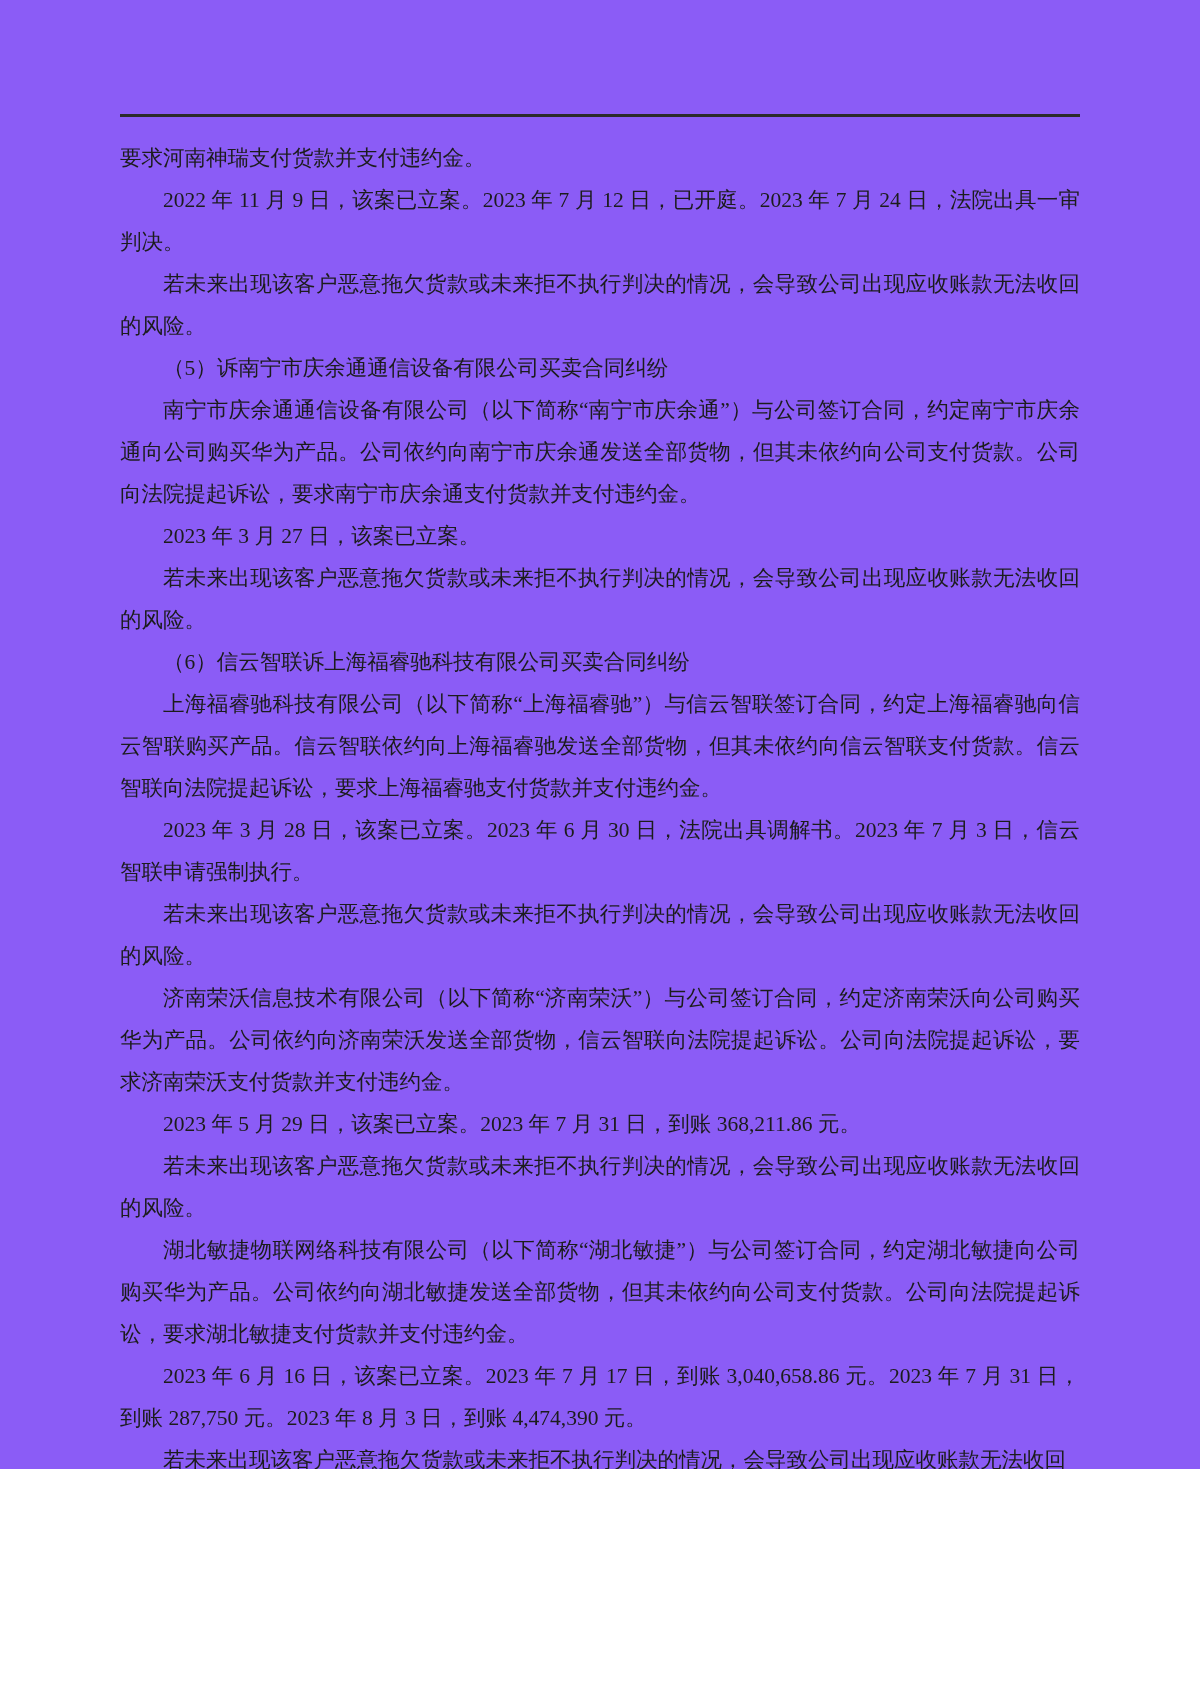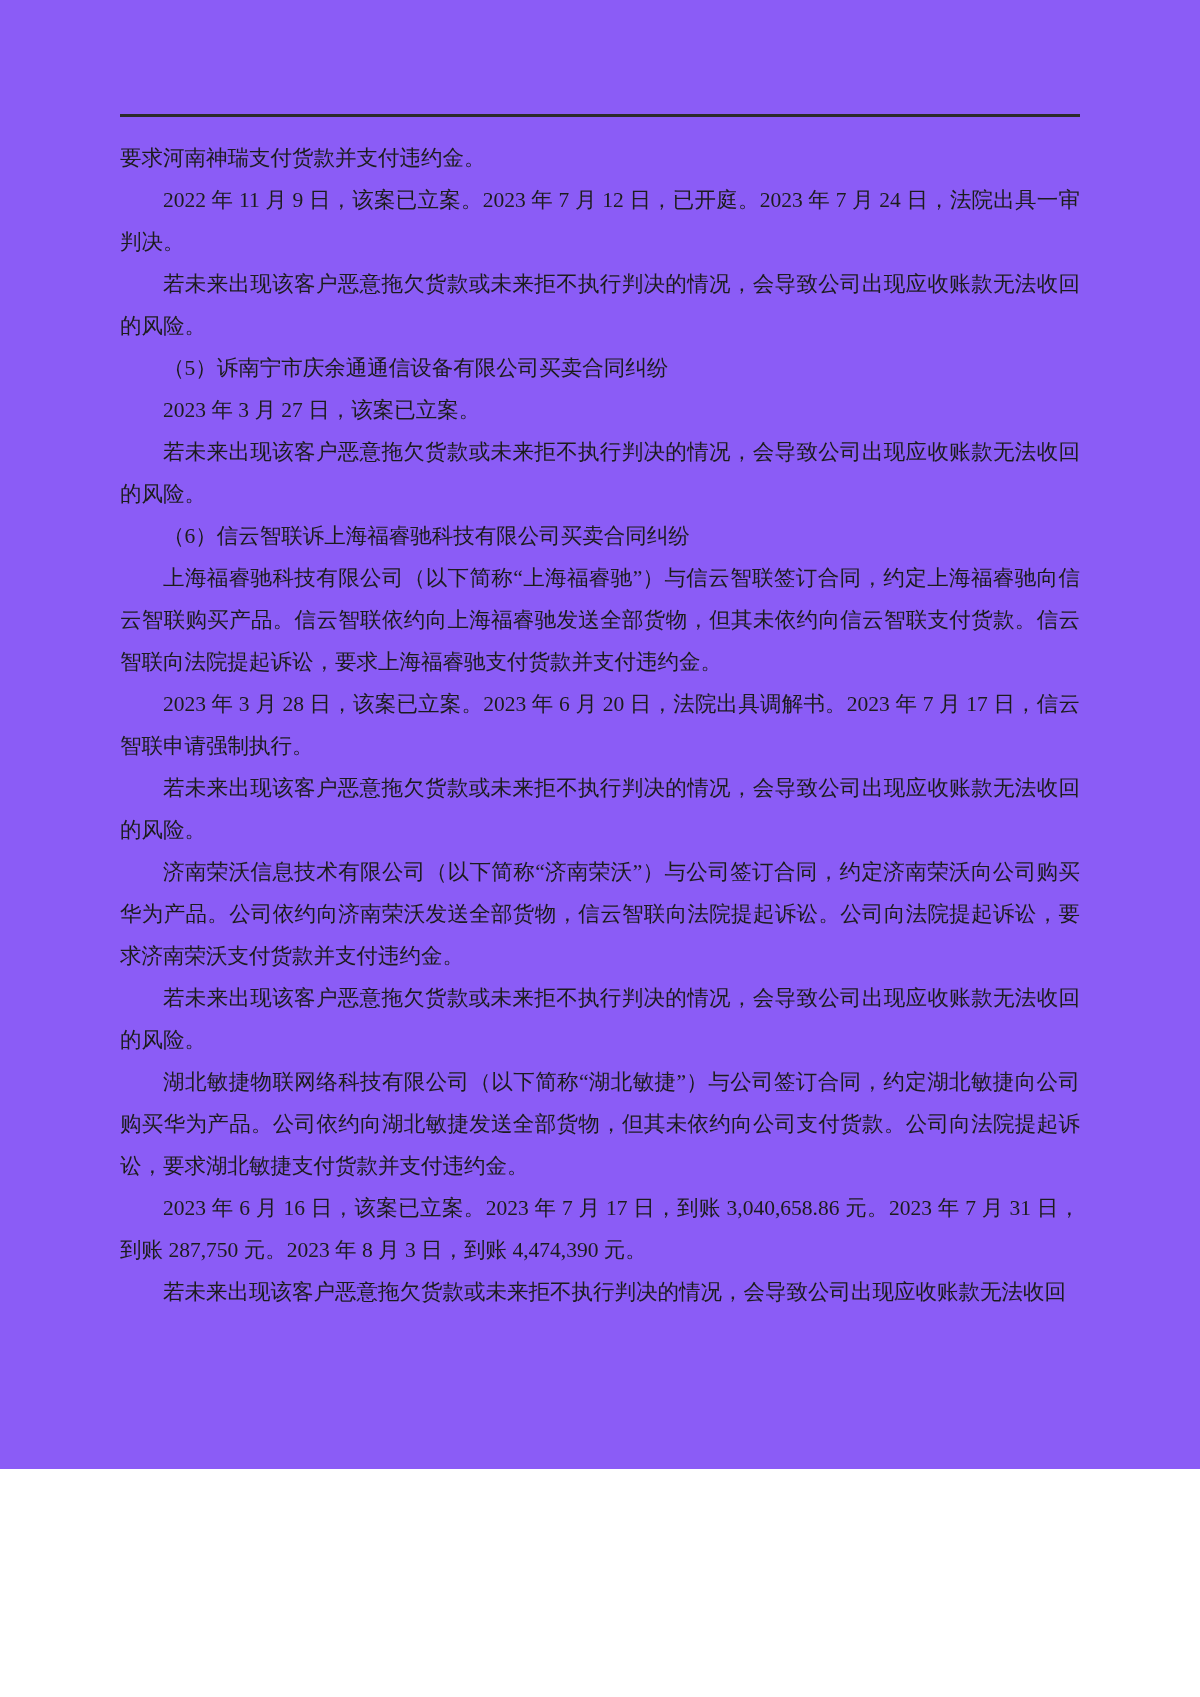--- a/index.html
+++ b/index.html
@@ -56,27 +56,29 @@
 
 <div class="page">
 
   <div class="header-rule"></div>
 
   <div class="content">
     <p class="para">要求河南神瑞支付货款并支付违约金。</p>
     <p class="para indent">2022 年 11 月 9 日，该案已立案。2023 年 7 月 12 日，已开庭。2023 年 7 月 24 日，法院出具一审判决。</p>
     <p class="para indent">若未来出现该客户恶意拖欠货款或未来拒不执行判决的情况，会导致公司出现应收账款无法收回的风险。</p>
     <p class="para indent">（5）诉南宁市庆余通通信设备有限公司买卖合同纠纷</p>
+    <p class="para indent">南宁市庆余通通信设备有限公司（以下简称“南宁市庆余通”）与公司签订合同，约定南宁市庆余通向公司购买华为产品。公司依约向南宁市庆余通发送全部货物，但其未依约向公司支付货款。公司向法院提起诉讼，要求南宁市庆余通支付货款并支付违约金。</p>
     <p class="para indent">2023 年 3 月 27 日，该案已立案。</p>
     <p class="para indent">若未来出现该客户恶意拖欠货款或未来拒不执行判决的情况，会导致公司出现应收账款无法收回的风险。</p>
     <p class="para indent">（6）信云智联诉上海福睿驰科技有限公司买卖合同纠纷</p>
     <p class="para indent">上海福睿驰科技有限公司（以下简称“上海福睿驰”）与信云智联签订合同，约定上海福睿驰向信云智联购买产品。信云智联依约向上海福睿驰发送全部货物，但其未依约向信云智联支付货款。信云智联向法院提起诉讼，要求上海福睿驰支付货款并支付违约金。</p>
-    <p class="para indent">2023 年 3 月 28 日，该案已立案。2023 年 6 月 20 日，法院出具调解书。2023 年 7 月 17 日，信云智联申请强制执行。</p>
+    <p class="para indent">2023 年 3 月 28 日，该案已立案。2023 年 6 月 30 日，法院出具调解书。2023 年 7 月 3 日，信云智联申请强制执行。</p>
     <p class="para indent">若未来出现该客户恶意拖欠货款或未来拒不执行判决的情况，会导致公司出现应收账款无法收回的风险。</p>
     <p class="para indent">济南荣沃信息技术有限公司（以下简称“济南荣沃”）与公司签订合同，约定济南荣沃向公司购买华为产品。公司依约向济南荣沃发送全部货物，信云智联向法院提起诉讼。公司向法院提起诉讼，要求济南荣沃支付货款并支付违约金。</p>
+    <p class="para indent">2023 年 5 月 29 日，该案已立案。2023 年 7 月 31 日，到账 368,211.86 元。</p>
     <p class="para indent">若未来出现该客户恶意拖欠货款或未来拒不执行判决的情况，会导致公司出现应收账款无法收回的风险。</p>
     <p class="para indent">湖北敏捷物联网络科技有限公司（以下简称“湖北敏捷”）与公司签订合同，约定湖北敏捷向公司购买华为产品。公司依约向湖北敏捷发送全部货物，但其未依约向公司支付货款。公司向法院提起诉讼，要求湖北敏捷支付货款并支付违约金。</p>
     <p class="para indent">2023 年 6 月 16 日，该案已立案。2023 年 7 月 17 日，到账 3,040,658.86 元。2023 年 7 月 31 日，到账 287,750 元。2023 年 8 月 3 日，到账 4,474,390 元。</p>
     <p class="para indent">若未来出现该客户恶意拖欠货款或未来拒不执行判决的情况，会导致公司出现应收账款无法收回</p>
   </div>
 
   <div class="footer">财务报表附注 第 85 页</div>
 
 </div>
 

